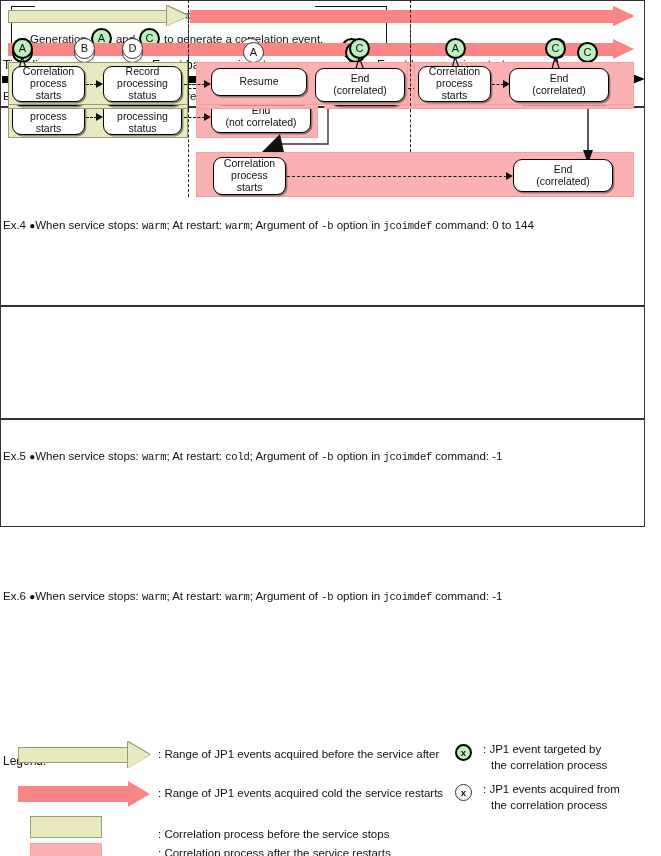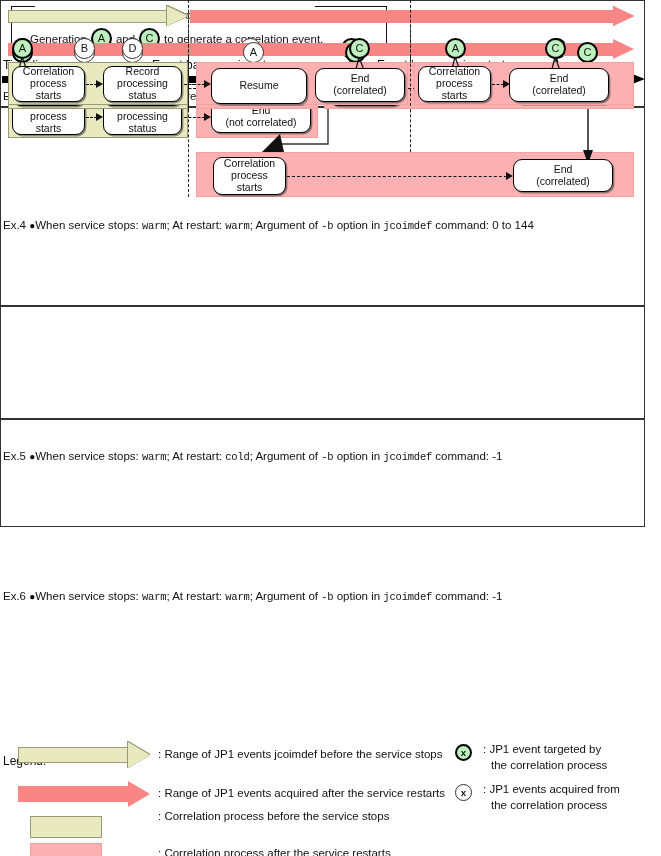--- a/index.html
+++ b/index.html
@@ -443,21 +443,21 @@
         <path d="M12,0 L8,16 M12,0 L18,16" stroke="#111" stroke-width="1.2" fill="none"></path>
       </svg>
   </div>
 
   <div class="pbox" style="left:12px;top:66px;width:73px;height:36px;">
     <span><span>Correlation</span><br><span>process</span><br><span>starts</span></span>
   </div>
   <div class="pbox" style="left:103px;top:66px;width:79px;height:36px;">
     <span><span>Record</span><br><span>processing</span><br><span>status</span></span>
   </div>
-  <div class="pbox" style="left:211px;top:68px;width:96px;height:36px;">
+  <div class="pbox" style="left:211px;top:68px;width:96px;height:28px;">
     <span>Resume</span>
   </div>
   <div class="pbox" style="left:315px;top:68px;width:90px;height:34px;">
     <span><span>End</span><br><span>(correlated)</span></span>
   </div>
   <div class="pbox" style="left:418px;top:66px;width:73px;height:36px;">
     <span><span>Correlation</span><br><span>process</span><br><span>starts</span></span>
   </div>
   <div class="pbox" style="left:509px;top:68px;width:100px;height:34px;">
     <span><span>End</span><br><span>(correlated)</span></span>
@@ -476,30 +476,30 @@
       <div class="ah" style="left:11px;"></div>
   </div>
 </div>
 
 <div class="abs" id="legend-title">Legend:</div>
 
 <div class="sw-arrow yellow" style="left:18px;top:742px;width:132px;">
   <div class="body" style="width:110px;"></div>
     <div class="head" style="left:110px;"></div>
 </div>
-<div class="lg-txt" style="left:158px;top:748px;">: Range of JP1 events jcoimdef before the service stops</div>
+<div class="lg-txt" style="left:158px;top:748px;">: Range of JP1 events acquired before the service after</div>
 
 <div class="sw-arrow pink" style="left:18px;top:781px;width:132px;">
   <div class="body" style="width:110px;"></div>
     <div class="head" style="left:110px;"></div>
 </div>
-<div class="lg-txt" style="left:158px;top:787px;">: Range of JP1 events acquired after the service restarts</div>
+<div class="lg-txt" style="left:158px;top:787px;">: Range of JP1 events acquired cold the service restarts</div>
 
 <div class="sw-rect yellow" style="left:30px;top:816px;"></div>
-<div class="lg-txt" style="left:158px;top:810px;">: Correlation process before the service stops</div>
+<div class="lg-txt" style="left:158px;top:828px;">: Correlation process before the service stops</div>
 
 <div class="sw-rect pink" style="left:30px;top:843px;"></div>
 <div class="lg-txt" style="left:158px;top:847px;">: Correlation process after the service restarts</div>
 
 <div class="abs evt target small" style="left:455px;top:744px;font-weight:bold;">x</div>
 <div class="lg-txt2" style="left:483px;top:742px;">
   <span>: JP1 event targeted by</span><br>
   <span style="margin-left:8px;display:inline-block;">the correlation process</span>
 </div>
 

